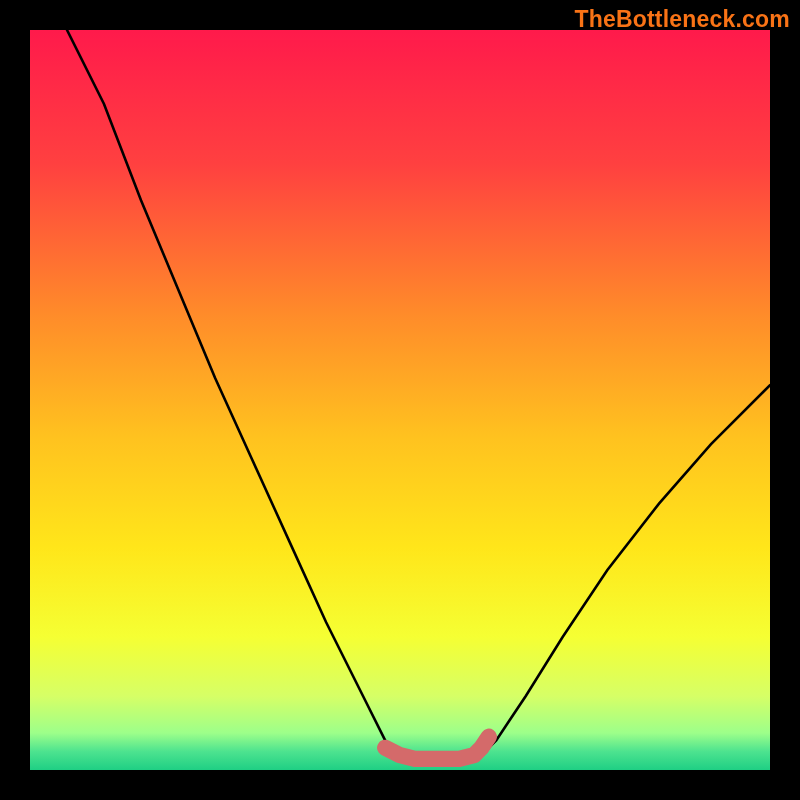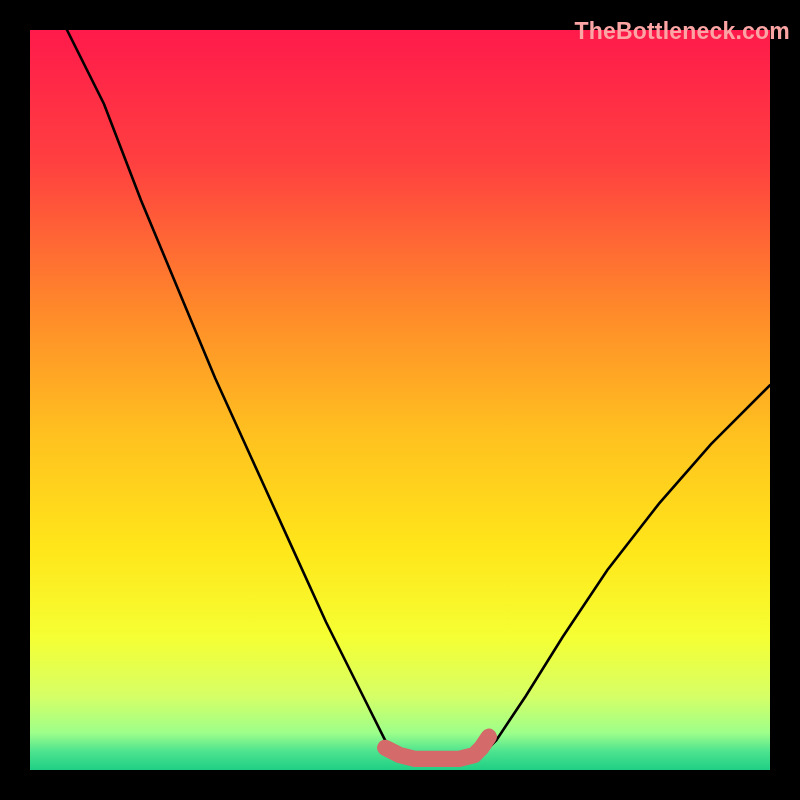--- a/index.html
+++ b/index.html
@@ -23,24 +23,23 @@
     width: 740px;
     height: 740px;
   }
   .watermark {
     position: absolute;
     top: 6px;
     right: 10px;
     font-family: Arial, Helvetica, sans-serif;
     font-size: 23px;
     font-weight: 600;
-    color: #fca5a5;
+    color: #f97316;
     letter-spacing: 0.2px;
     user-select: none;
-    margin-top: 12px;
   }
 </style>
 </head>
 <body>
 
 <div class="stage">
   <svg class="plot" viewBox="0 0 100 100" preserveAspectRatio="none">
     <defs>
       <linearGradient id="bg-grad" x1="0" y1="0" x2="0" y2="1">
 

